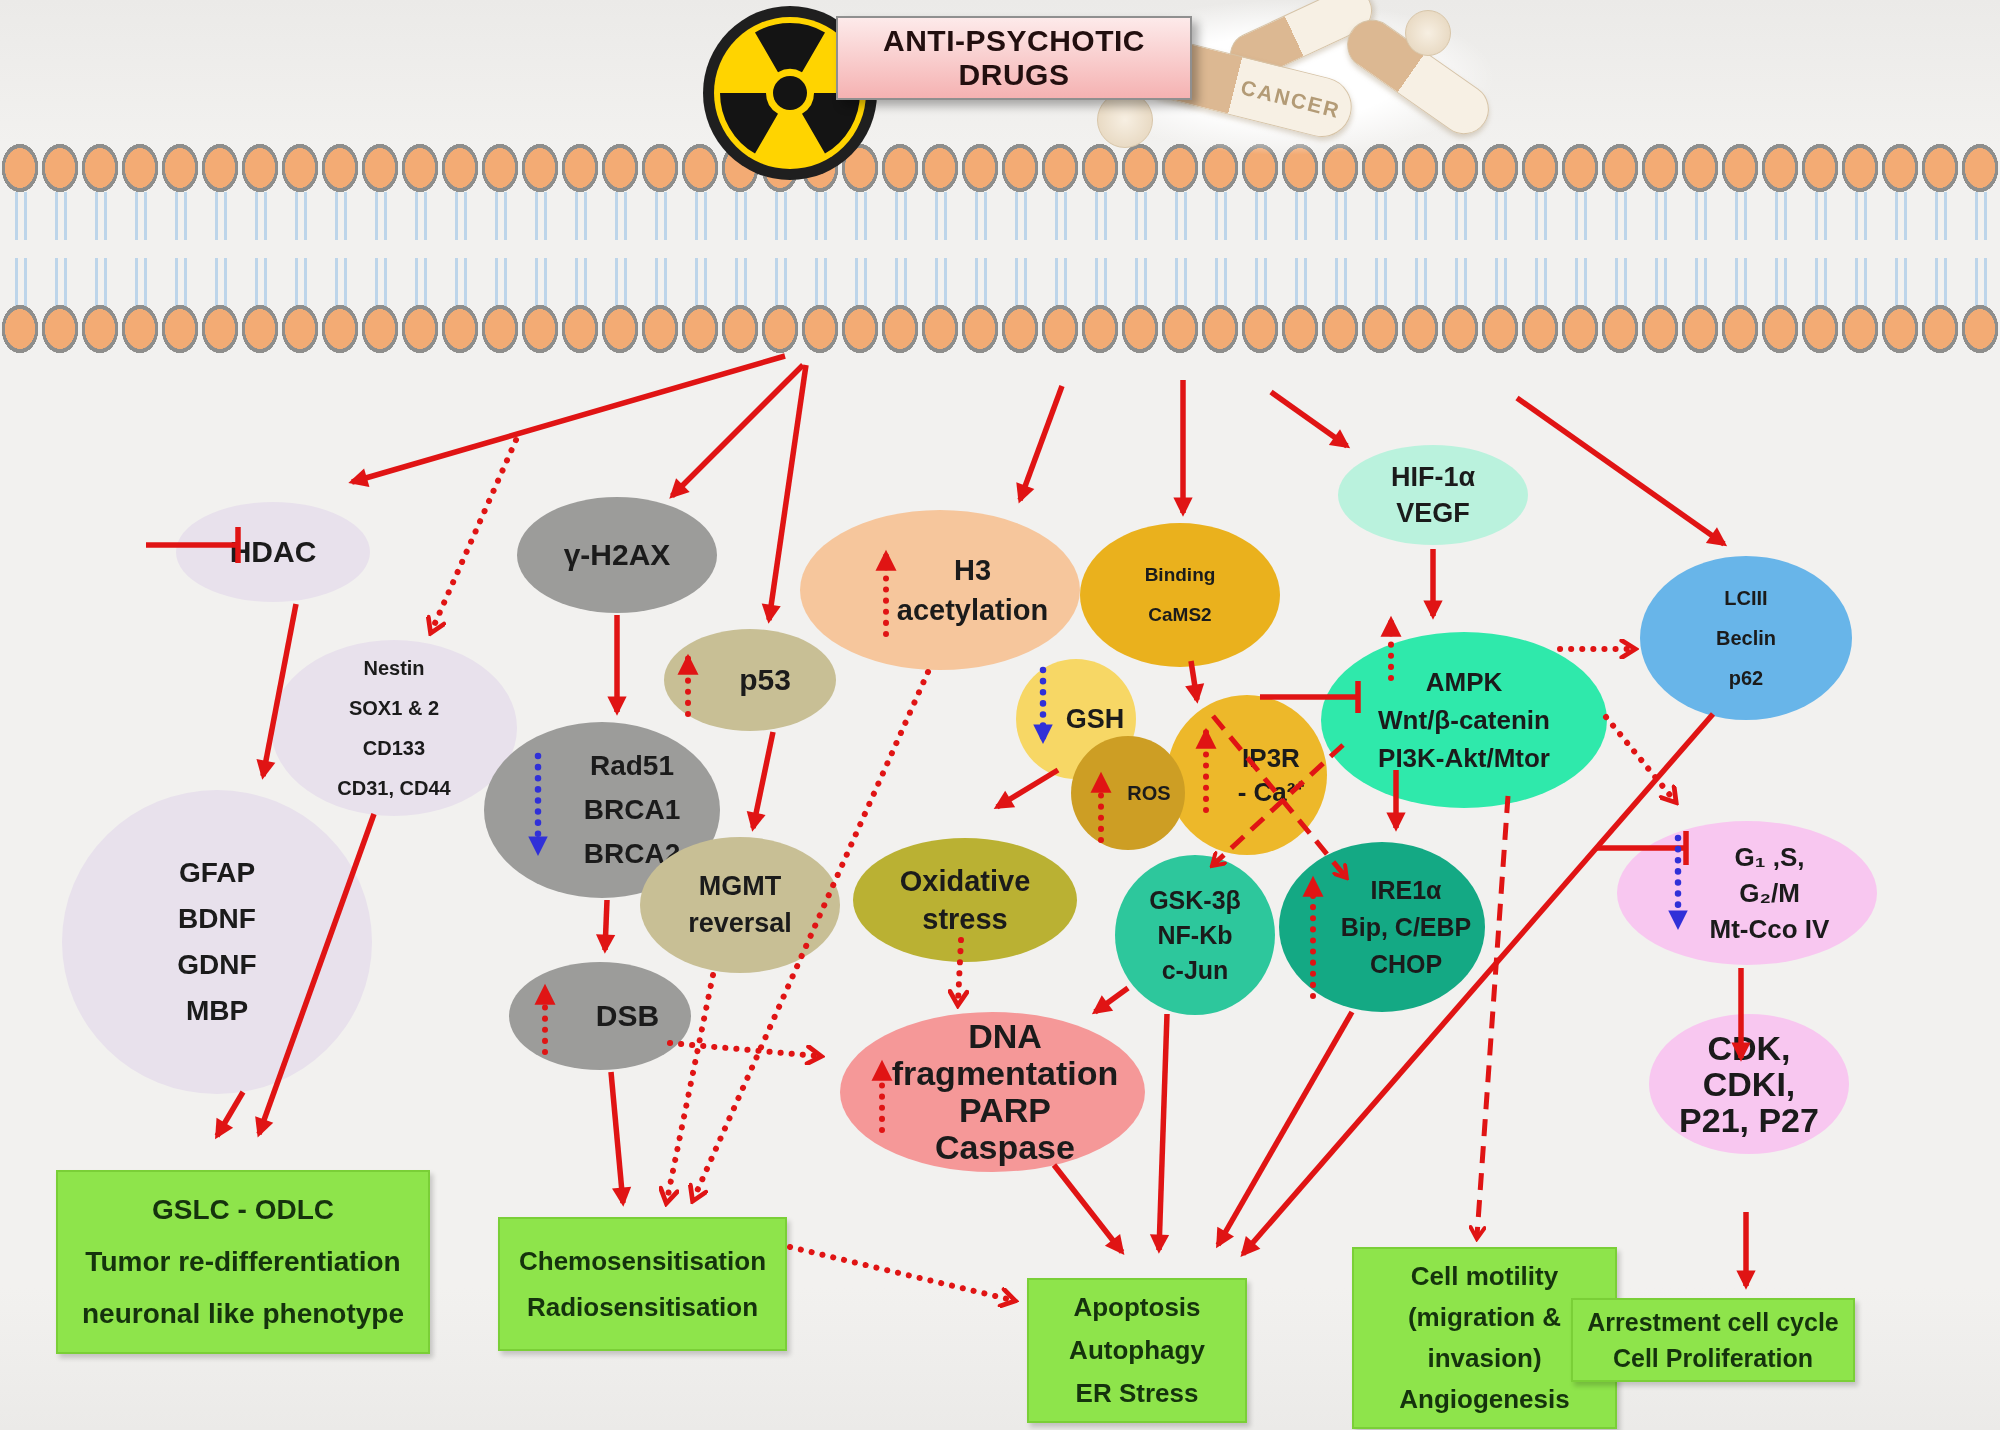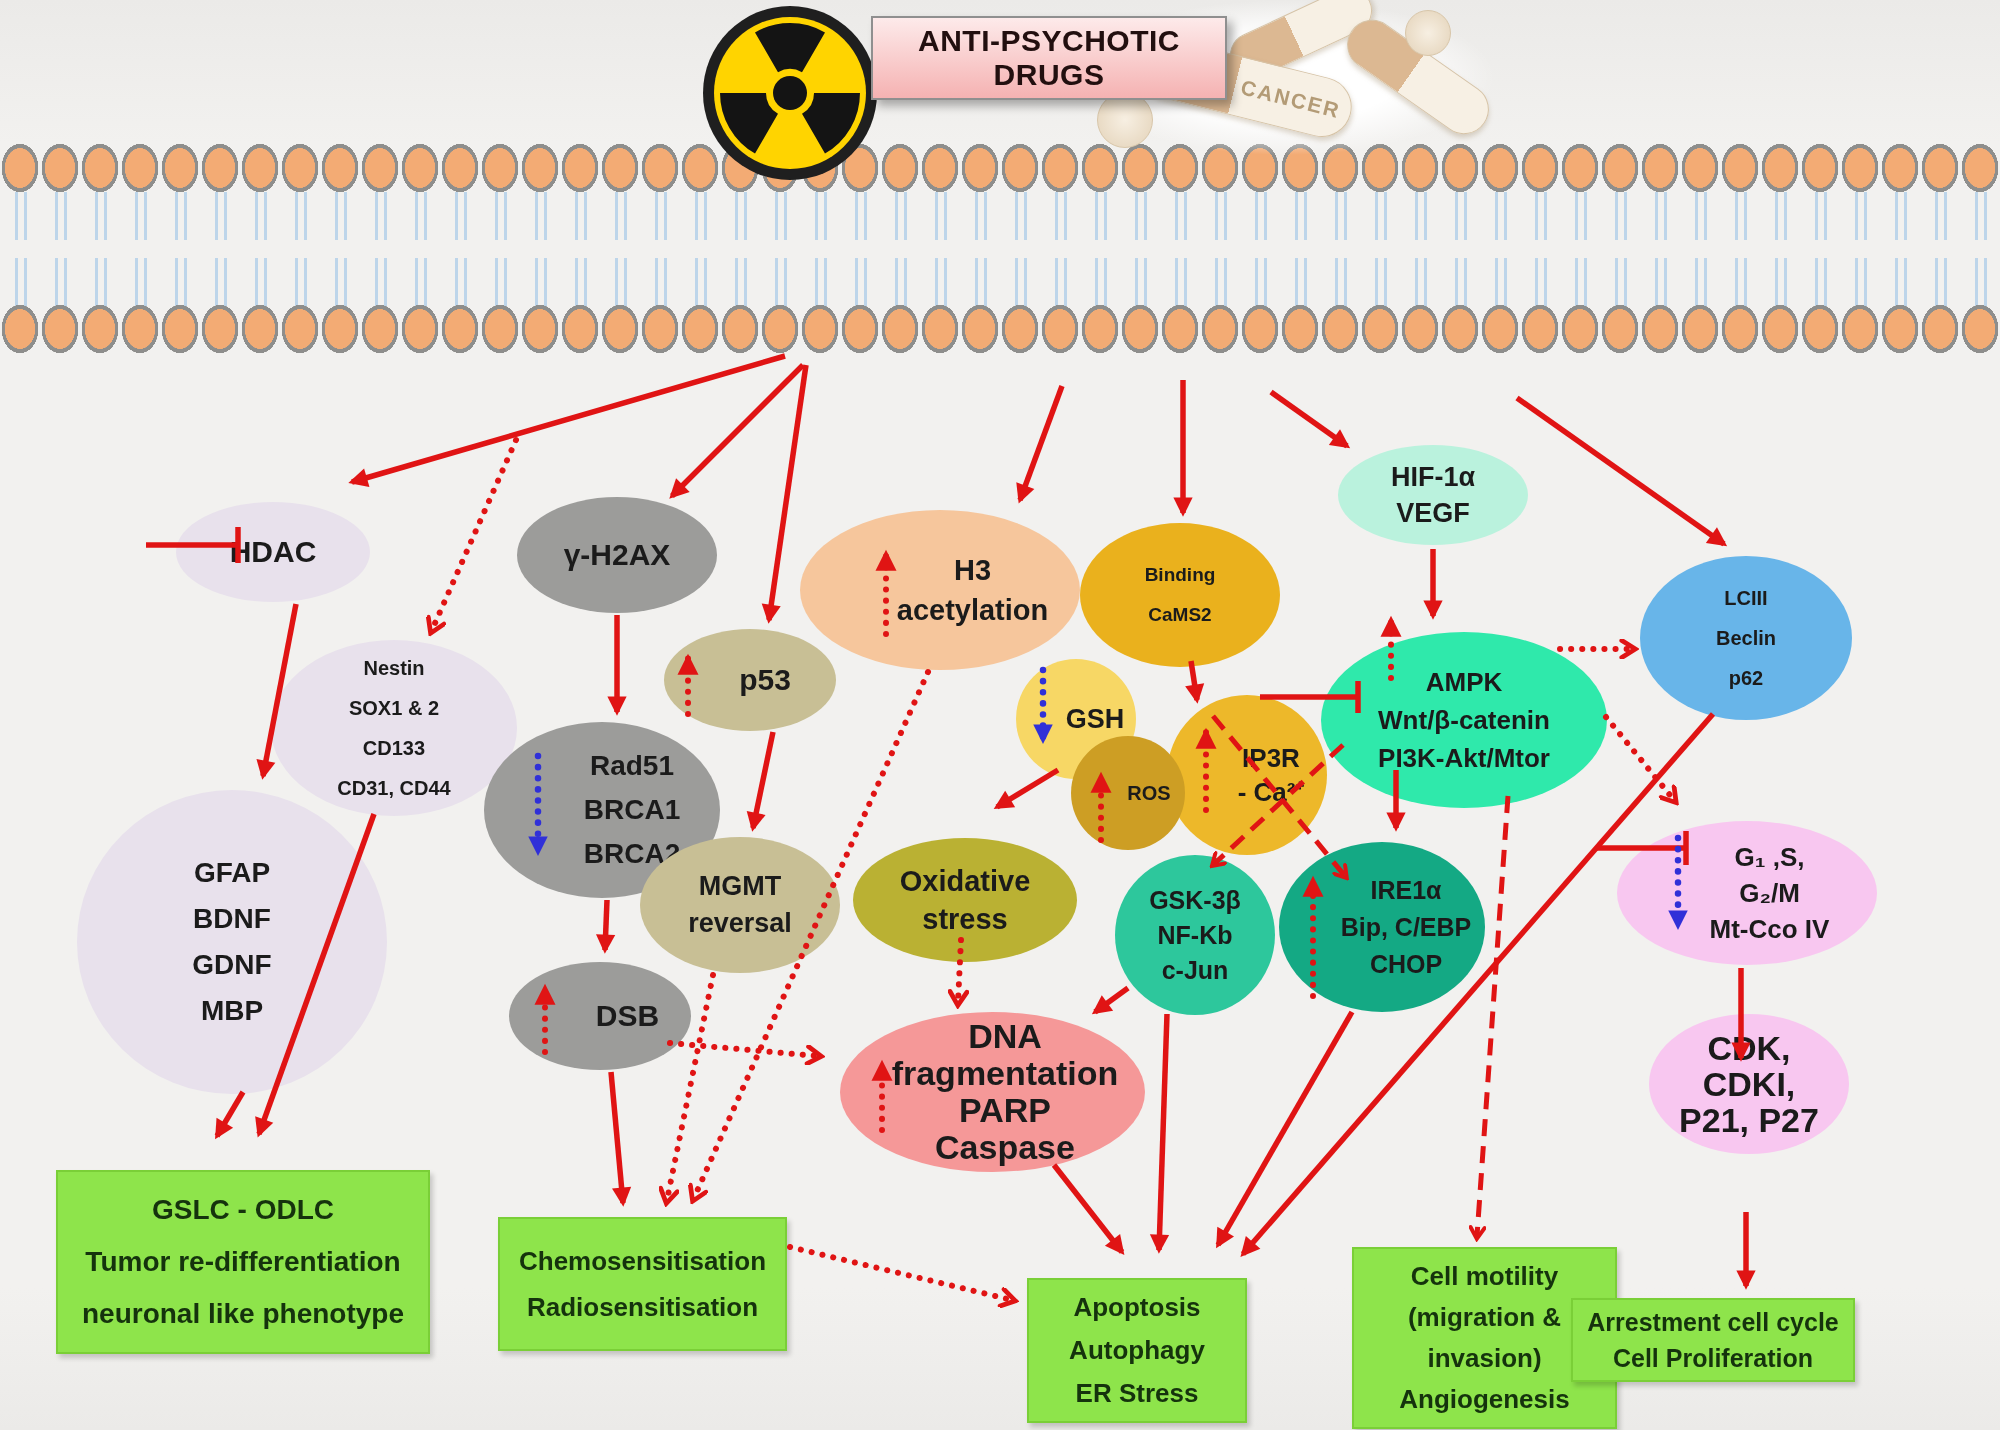--- a/index.html
+++ b/index.html
@@ -17,21 +17,21 @@
       #bdd5ea 24px 27px, rgba(0,0,0,0) 27px 40px);}
   
   .node{position:absolute;border-radius:50%;display:flex;flex-direction:column;
         justify-content:center;align-items:center;text-align:center;z-index:2;}
   .node .nl{width:100%;}
   
   .obox{position:absolute;background:#8ee44b;border:2px solid #7acf37;
         box-shadow:3px 4px 5px rgba(0,0,0,0.18);display:flex;flex-direction:column;
         justify-content:center;align-items:center;text-align:center;color:#15330d;z-index:2;}
   
-  .banner{position:absolute;left:871px;top:16px;width:352px;height:80px;z-index:3;
+  .banner{position:absolute;left:836px;top:16px;width:352px;height:80px;z-index:3;
         background:linear-gradient(#fdeaea,#f5b2b2);border:2px solid #8f8f8f;
         box-shadow:6px 6px 9px rgba(0,0,0,0.3);display:flex;flex-direction:column;
         justify-content:center;align-items:center;color:#220f0f;font-size:30px;letter-spacing:0.5px;}
   
   .pills{position:absolute;left:1075px;top:0;width:420px;height:155px;z-index:2;
          background:radial-gradient(closest-side,#ffffff 55%,rgba(255,255,255,0));}
   .cap{position:absolute;border-radius:999px;border:1px solid #d6c3a6;
        background:linear-gradient(90deg,#dcb892 0 45%,#f7f0e4 45%);
        box-shadow:2px 3px 5px rgba(160,140,110,0.35);}
   .cap .cap-label{position:absolute;right:10px;top:50%;transform:translateY(-50%);
@@ -83,21 +83,21 @@
 
   <div class="node" style="left:176px;top:502px;width:194px;height:100px;background:#e8e1ec;font-size:30px">
     <div class="nl">HDAC</div>
   </div>
   <div class="node" style="left:271px;top:640px;width:246px;height:176px;background:#e8e1ec;font-size:20px;line-height:40px">
     <div class="nl">Nestin</div>
     <div class="nl">SOX1 &amp; 2</div>
     <div class="nl">CD133</div>
     <div class="nl">CD31, CD44</div>
   </div>
-  <div class="node" style="left:77px;top:790px;width:310px;height:304px;background:#e8e1ec;font-size:28px;line-height:46px">
+  <div class="node" style="left:62px;top:790px;width:310px;height:304px;background:#e8e1ec;font-size:28px;line-height:46px">
     <div class="nl">GFAP</div>
     <div class="nl">BDNF</div>
     <div class="nl">GDNF</div>
     <div class="nl">MBP</div>
   </div>
   <div class="node" style="left:517px;top:497px;width:200px;height:116px;background:#9c9c9a;font-size:30px">
     <div class="nl">γ-H2AX</div>
   </div>
   <div class="node" style="left:664px;top:629px;width:172px;height:102px;background:#c8bf95;font-size:30px;padding-left:30px;box-sizing:border-box">
     <div class="nl">p53</div>

